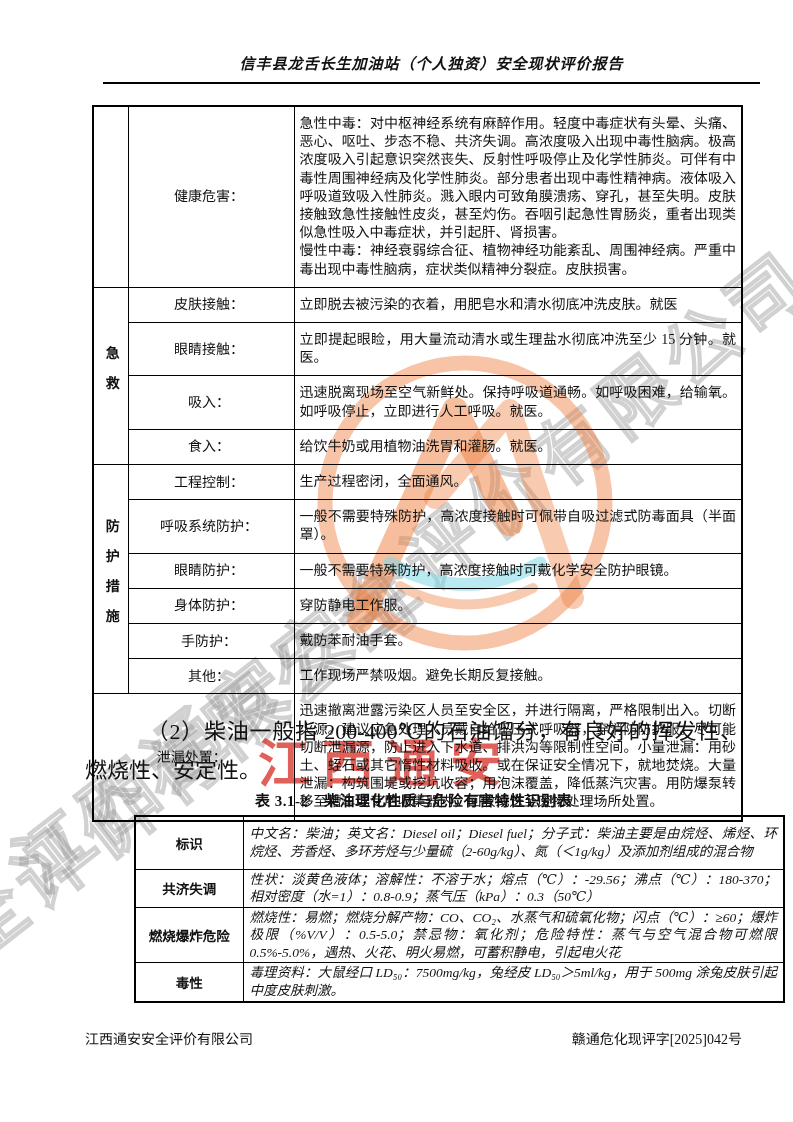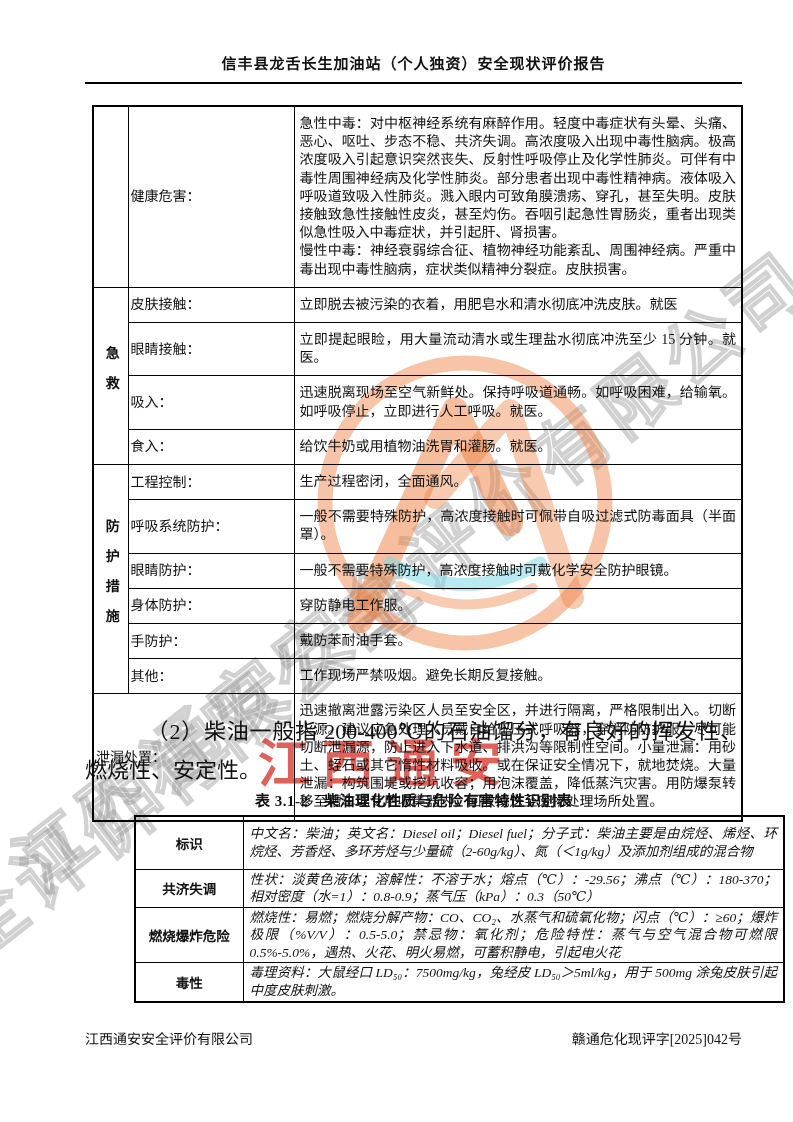--- a/index.html
+++ b/index.html
@@ -27,38 +27,38 @@
     position: absolute; white-space: nowrap;
     font-size: 74px; font-weight: bold; letter-spacing: 8px;
     color: rgba(255,255,255,0.06);
     -webkit-text-stroke: 2px rgba(140,140,140,0.40);
     font-family: "Liberation Sans", sans-serif;
   }
   .wm-diag-1 { left: -80px; top: 520px; width: 960px; text-align: center; transform: rotate(-38deg); }
   .wm-diag-2 { left: -470px; top: 840px; width: 960px; text-align: center; transform: rotate(-38deg); }
 
   
-  .hdr { position: absolute; left: 85px; top: 52px; width: 657px; z-index: 2; }
+  .hdr { position: absolute; left: 103px; top: 52px; width: 657px; z-index: 2; font-style: italic; }
   .hdr-title { text-align: center; font-size: 15px; font-weight: 600; letter-spacing: 1px; }
   .hdr-rule { margin-top: 9px; border-bottom: 2px solid #000; height: 0; }
 
   .ftr {
     position: absolute; left: 85px; top: 1028px; width: 657px; z-index: 2;
     font-size: 14px; display: flex; justify-content: space-between; align-items: baseline;
   }
   .ftr-page { position: absolute; left: 0; right: 18px; text-align: center; font-size: 13px; }
 
   
   table { border-collapse: collapse; table-layout: fixed; background: transparent; }
   .doc-table { position: absolute; z-index: 2; }
   .doc-table td { border: 1px solid #000; vertical-align: middle; overflow: hidden; }
   .doc-table { border: 2px solid #000; }
 
   .t1 { left: 92px; top: 105px; width: 649px; font-size: 14px; }
-  .t1 td.lab  { text-align: left; padding: 1px 6px 1px 2px; line-height: 17px; }
+  .t1 td.lab  { text-align: center; padding: 1px 6px 1px 2px; line-height: 17px; }
   .t1 td.con  { text-align: justify; padding: 8px 5px; line-height: 18.2px; }
   .t1 td.vlab {
     text-align: center; font-weight: bold;
     writing-mode: vertical-lr; text-orientation: upright;
     letter-spacing: 16px; padding: 4px 0;
   }
   .t1 .leak-con { line-height: 19px; }
 
   .t2 { left: 92px; top: 815px; width: 649px; font-size: 13.5px; margin-left: 42px; }
   .t2 td.lab { text-align: center; font-weight: bold; padding: 1px 2px; }

